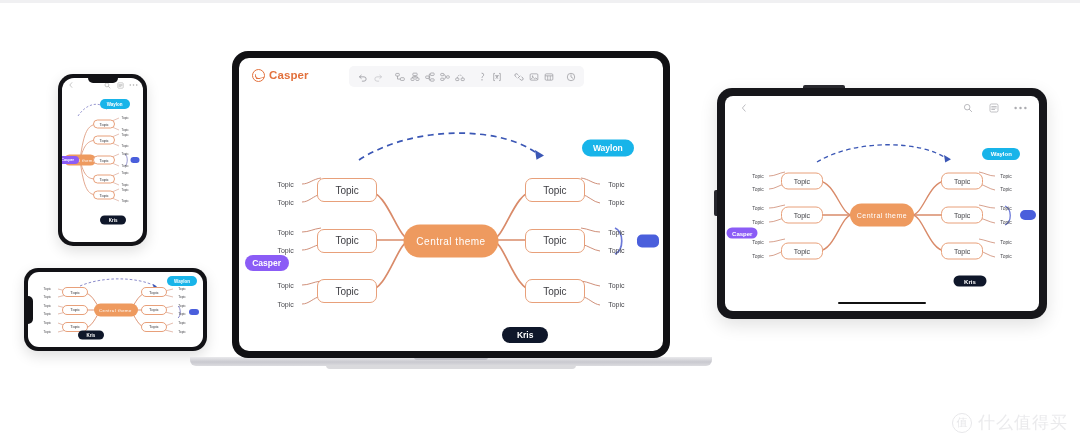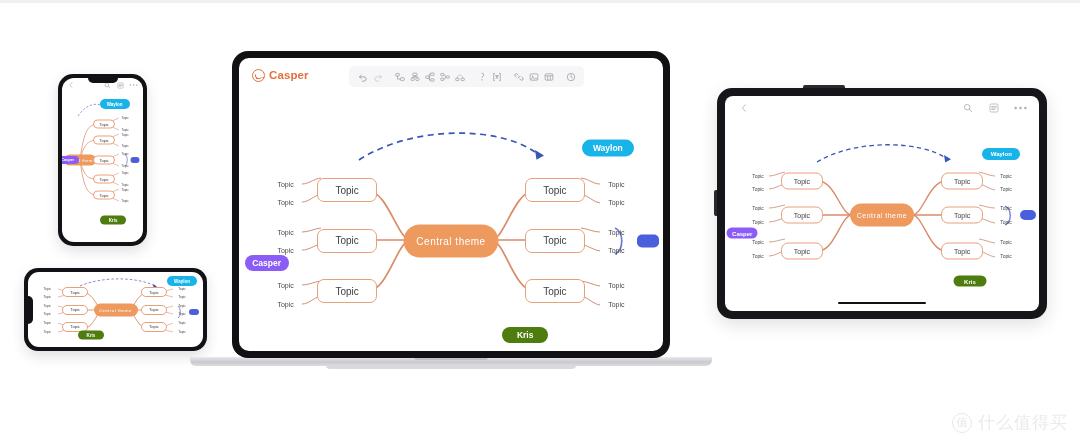--- a/index.html
+++ b/index.html
@@ -32,21 +32,21 @@
     position:absolute; transform:translate(-50%,-50%);
     color:#4a4a4f; white-space:nowrap;
   }
   .pill{
     position:absolute; transform:translate(-50%,-50%);
     border-radius:999px; color:#fff; display:flex;
     align-items:center; justify-content:center; white-space:nowrap;
     font-weight:600;
   }
   .pill.waylon{ background:#18b4e9; }
-  .pill.kris{ background:#4d7c0f; }
+  .pill.kris{ background:#0f172a; }
   .pill.casper{ background:#8b5cf6; }
   .blue-chip{
     position:absolute; transform:translate(-50%,-50%);
     background:#4a5fdc; border-radius:5px;
   }
   .cursor{ position:absolute; transform:translate(-50%,-50%); }
 
   
   .laptop{ position:absolute; left:232px; top:51px; width:438px; height:307px; }
   .laptop-screen{

